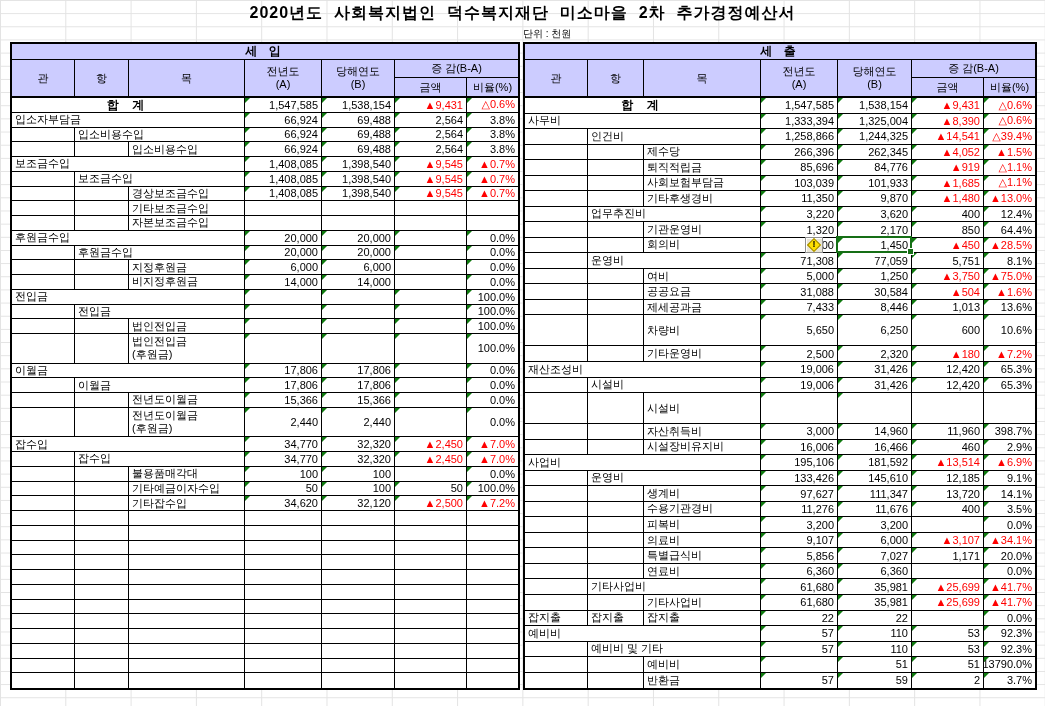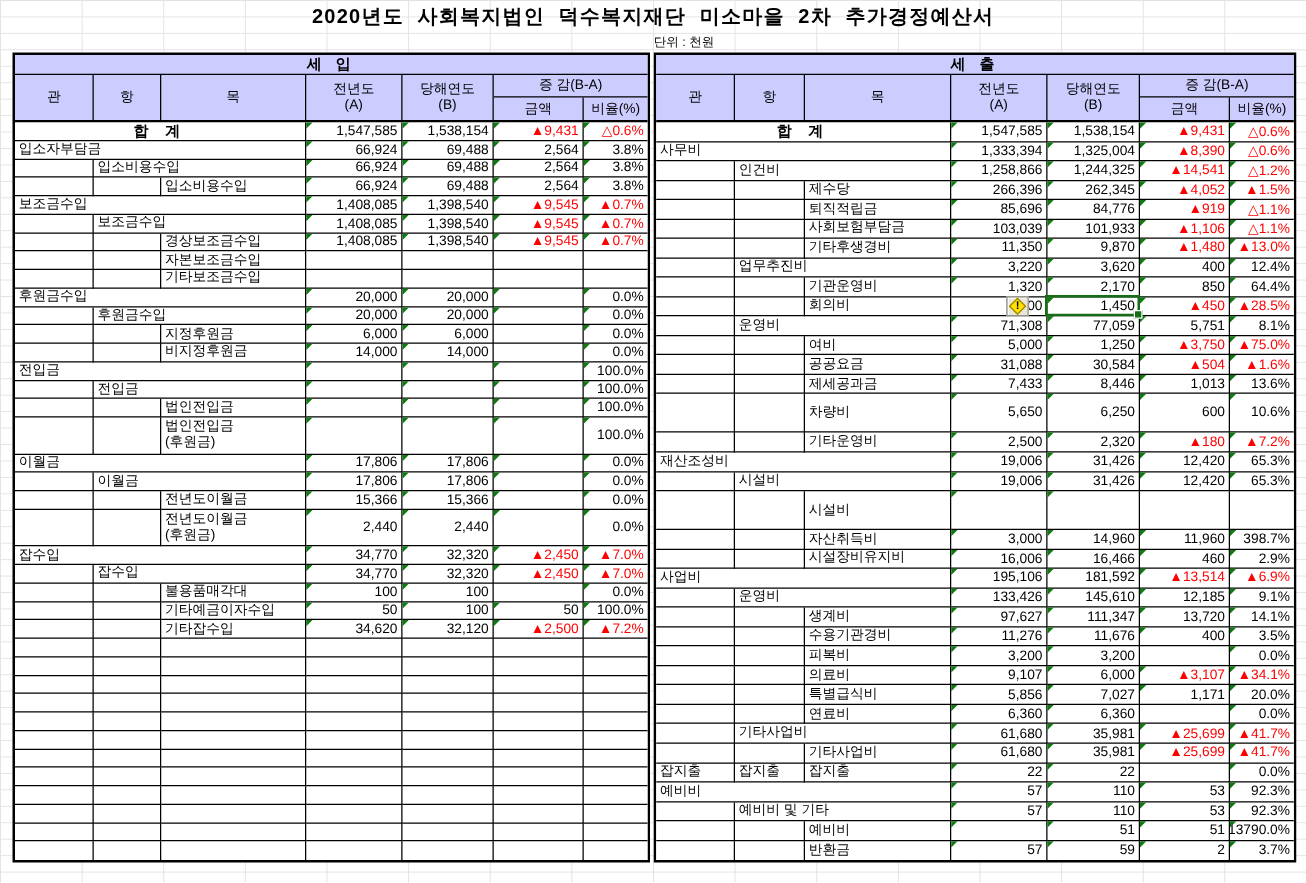--- a/index.html
+++ b/index.html
@@ -242,38 +242,38 @@
           <span class="gc"></span>
         </div>
         <div class="cell num last neg">
           <span class="v">▲0.7%</span>
           <span class="gc"></span>
         </div>
       </div>
       <div class="row">
         <div class="cell name" style="grid-column: 1 / 2;"></div>
         <div class="cell name" style="grid-column: 2 / 3;"></div>
+        <div class="cell name" style="grid-column: 3 / 4;">기타보조금수입</div>
+        <div class="cell num ">
+          <span class="v"></span>
+        </div>
+        <div class="cell num ">
+          <span class="v"></span>
+        </div>
+        <div class="cell num ">
+          <span class="v"></span>
+        </div>
+        <div class="cell num last ">
+          <span class="v"></span>
+        </div>
+      </div>
+      <div class="row">
+        <div class="cell name" style="grid-column: 1 / 2;"></div>
+        <div class="cell name" style="grid-column: 2 / 3;"></div>
         <div class="cell name" style="grid-column: 3 / 4;">자본보조금수입</div>
-        <div class="cell num ">
-          <span class="v"></span>
-        </div>
-        <div class="cell num ">
-          <span class="v"></span>
-        </div>
-        <div class="cell num ">
-          <span class="v"></span>
-        </div>
-        <div class="cell num last ">
-          <span class="v"></span>
-        </div>
-      </div>
-      <div class="row">
-        <div class="cell name" style="grid-column: 1 / 2;"></div>
-        <div class="cell name" style="grid-column: 2 / 3;"></div>
-        <div class="cell name" style="grid-column: 3 / 4;">기타보조금수입</div>
         <div class="cell num ">
           <span class="v"></span>
         </div>
         <div class="cell num ">
           <span class="v"></span>
         </div>
         <div class="cell num ">
           <span class="v"></span>
         </div>
         <div class="cell num last ">
@@ -893,21 +893,21 @@
         </div>
         <div class="cell num ">
           <span class="v">1,244,325</span>
           <span class="gc"></span>
         </div>
         <div class="cell num neg">
           <span class="v">▲14,541</span>
           <span class="gc"></span>
         </div>
         <div class="cell num last neg">
-          <span class="v">△1.2%</span>
+          <span class="v">△39.4%</span>
           <span class="gc"></span>
         </div>
       </div>
       <div class="row">
         <div class="cell name" style="grid-column: 1 / 2;"></div>
         <div class="cell name" style="grid-column: 2 / 3;"></div>
         <div class="cell name" style="grid-column: 3 / 4;">제수당</div>
         <div class="cell num ">
           <span class="v">266,396</span>
           <span class="gc"></span>
@@ -952,21 +952,21 @@
         <div class="cell name" style="grid-column: 3 / 4;">사회보험부담금</div>
         <div class="cell num ">
           <span class="v">103,039</span>
           <span class="gc"></span>
         </div>
         <div class="cell num ">
           <span class="v">101,933</span>
           <span class="gc"></span>
         </div>
         <div class="cell num neg">
-          <span class="v">▲1,106</span>
+          <span class="v">▲1,685</span>
           <span class="gc"></span>
         </div>
         <div class="cell num last neg">
           <span class="v">△1.1%</span>
           <span class="gc"></span>
         </div>
       </div>
       <div class="row">
         <div class="cell name" style="grid-column: 1 / 2;"></div>
         <div class="cell name" style="grid-column: 2 / 3;"></div>

